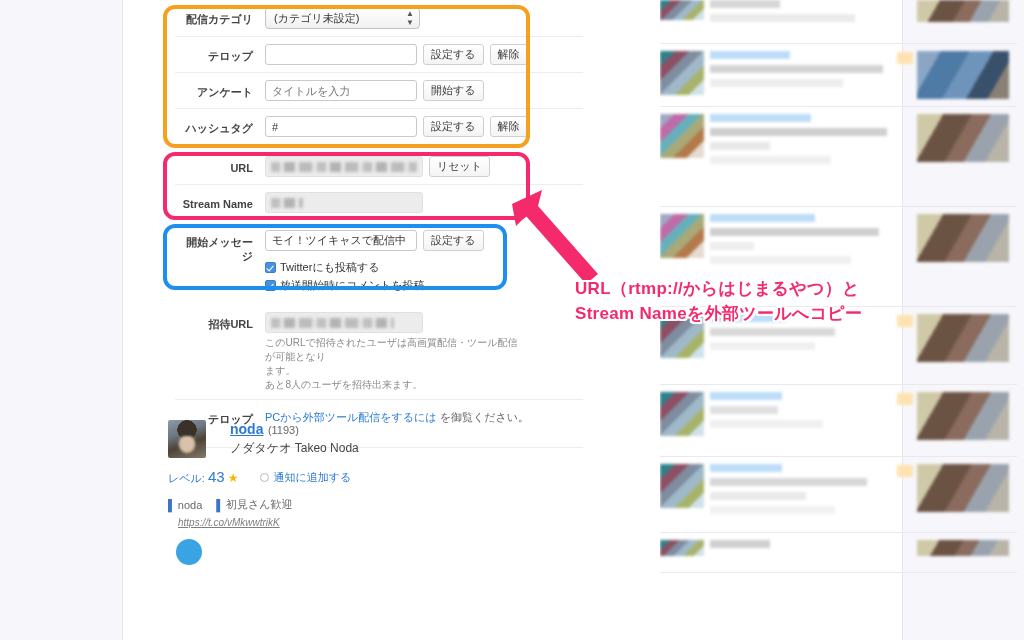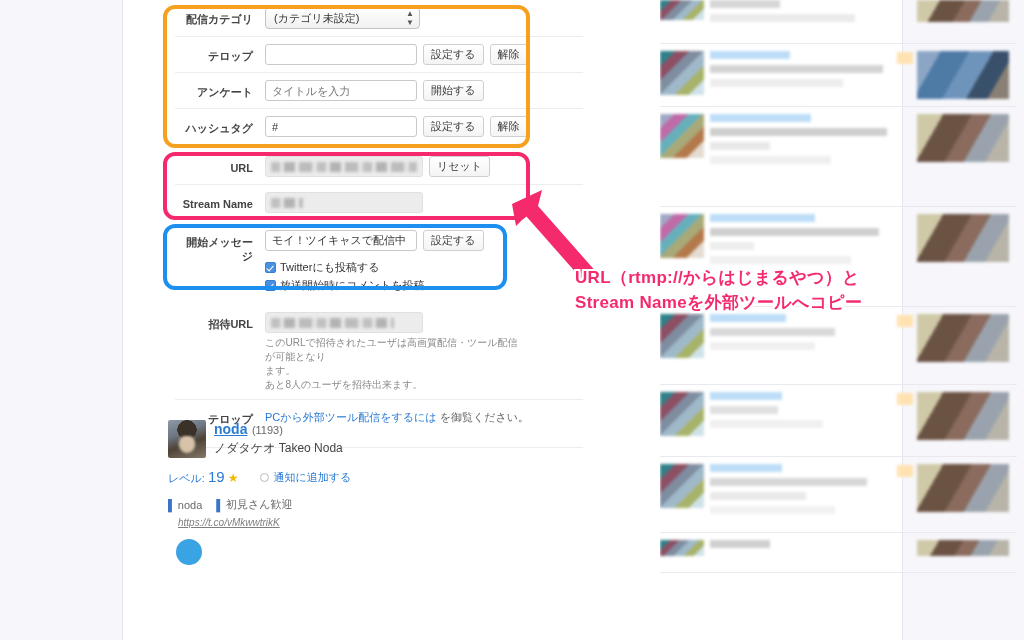--- a/index.html
+++ b/index.html
@@ -135,21 +135,21 @@
     width: 3px; height: 6px;
     border: solid #fff; border-width: 0 1.5px 1.5px 0;
     transform: rotate(42deg);
   }
   .helptext { font-size: 10px; color: #8a8a8a; line-height: 14px; margin-top: 3px; width: 260px; }
   .linkblue { color: #2b7bd4; text-decoration: none; font-size: 11px; }
   .muted { font-size: 11px; color: #666; }
 
   
   .profile { position: absolute; left: 45px; top: 420px; width: 380px; }
-  .profile-head { display: flex; gap: 8px; align-items: flex-start; }
+  .profile-head { display: flex; gap: 24px; align-items: flex-start; }
   .avatar {
     width: 38px; height: 38px; flex: 0 0 38px;
     border-radius: 2px;
     background:
       radial-gradient(circle at 50% 26%, #3a3228 0 28%, rgba(0,0,0,0) 29%),
       linear-gradient(160deg,#8e9aa8 0%,#6d7682 35%,#4d4236 60%,#867a69 100%);
     overflow: hidden;
     position: relative;
     filter: blur(0.3px);
   }
@@ -221,21 +221,21 @@
             background: #ffe2b0; filter: blur(1.6px); }
 
   
   .hl { position: absolute; border-radius: 12px; pointer-events: none; }
   .hl.orange { left: 163px; top: 5px; width: 367px; height: 143px; border: 4px solid #f5a01e; }
   .hl.pink   { left: 163px; top: 152px; width: 367px; height: 68px;  border: 4px solid #f42a6c; }
   .hl.blue   { left: 163px; top: 224px; width: 344px; height: 66px;  border: 4px solid #1d8fee; }
 
   .anno-text {
     position: absolute;
-    left: 575px; top: 265px;
+    left: 575px; top: 276px;
     width: 420px;
     font-size: 17px;
     font-weight: bold;
     color: #f42a6c;
     line-height: 25px;
     letter-spacing: .3px;
     text-shadow:
       -2px -2px 0 #fff, 2px -2px 0 #fff, -2px 2px 0 #fff, 2px 2px 0 #fff,
       -2px 0 0 #fff, 2px 0 0 #fff, 0 -2px 0 #fff, 0 2px 0 #fff;
   }
@@ -360,21 +360,21 @@
             <a class="uname" href="#">noda</a>
             <span class="ucount">(1193)</span>
           </div>
           <div class="ujp">ノダタケオ Takeo Noda</div>
         </div>
       </div>
 
       <div class="levelrow">
         <div class="level">
           <span>レベル:</span>
-          <span class="num">19</span>
+          <span class="num">43</span>
           <span class="star">★</span>
         </div>
         <div class="notify">
           <span class="plusdot"></span>
           <span>通知に追加する</span>
         </div>
       </div>
 
 
       <div class="tags">

